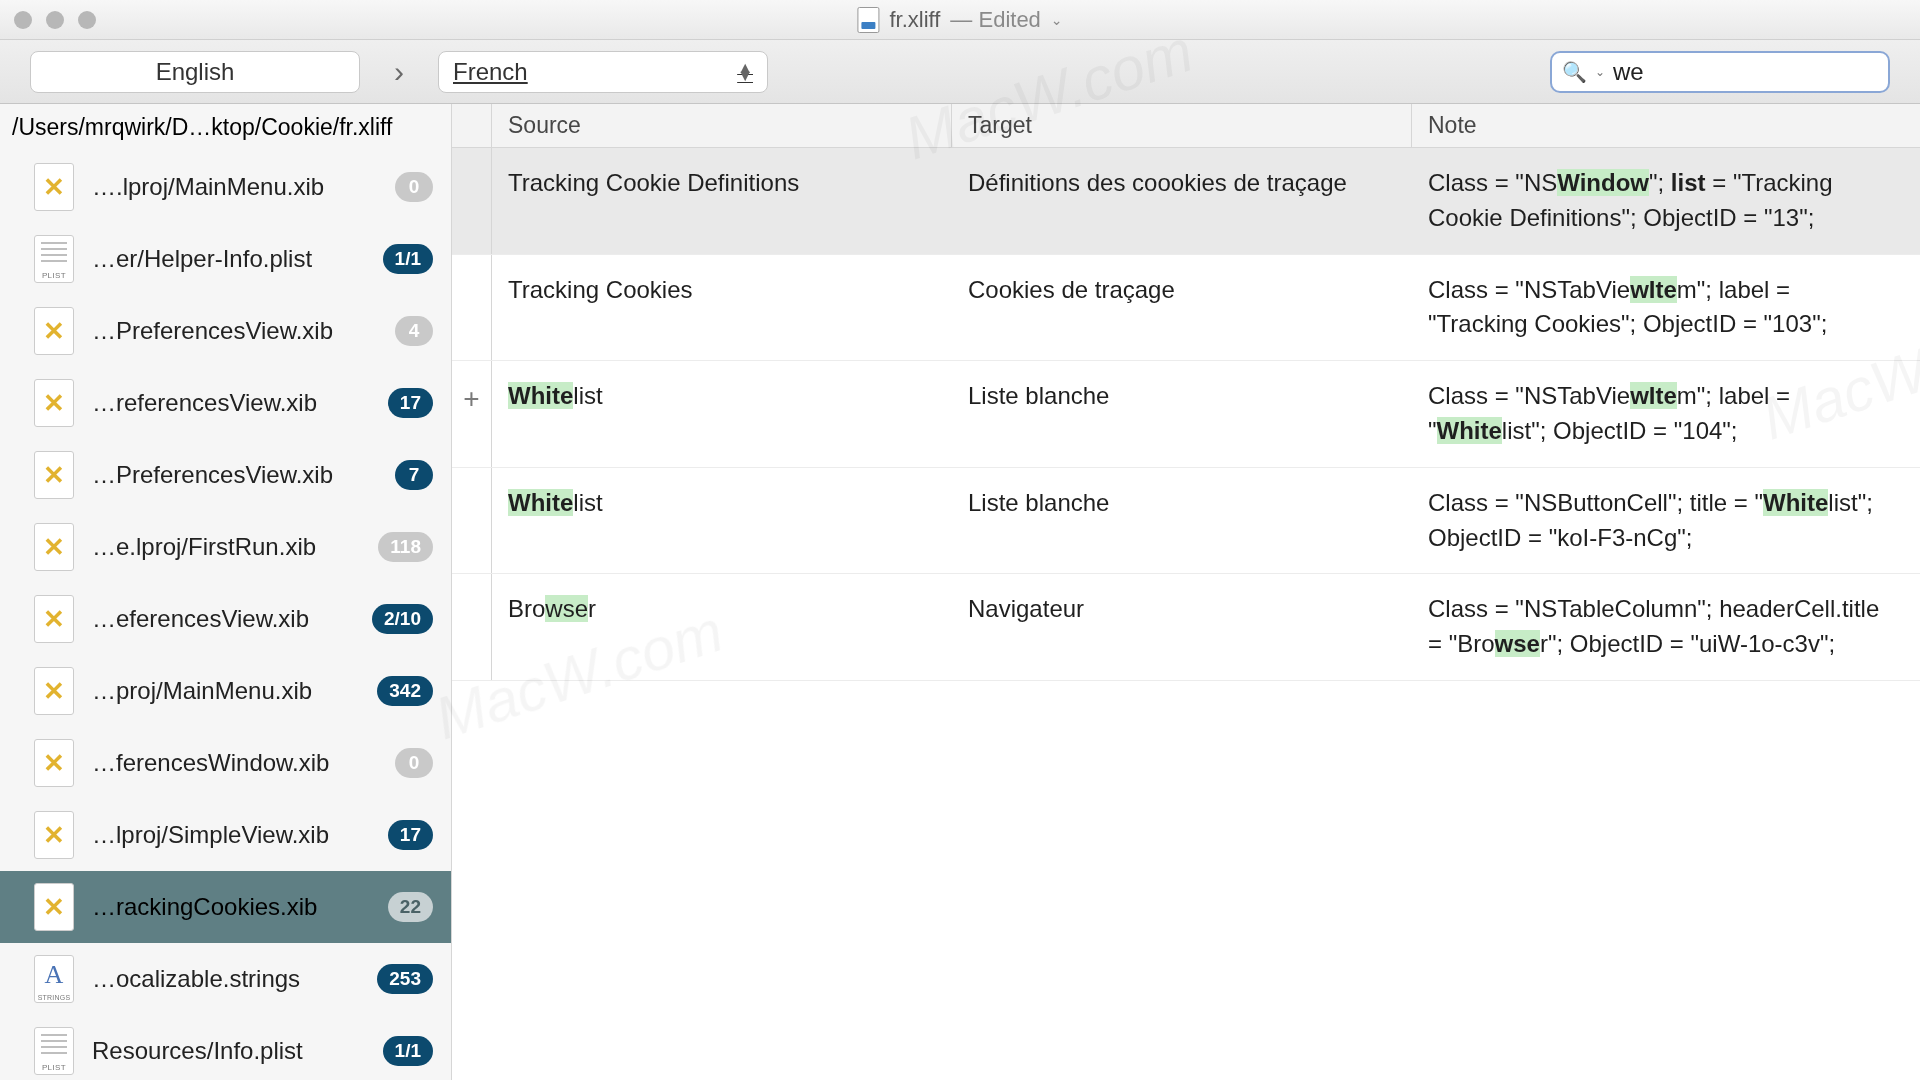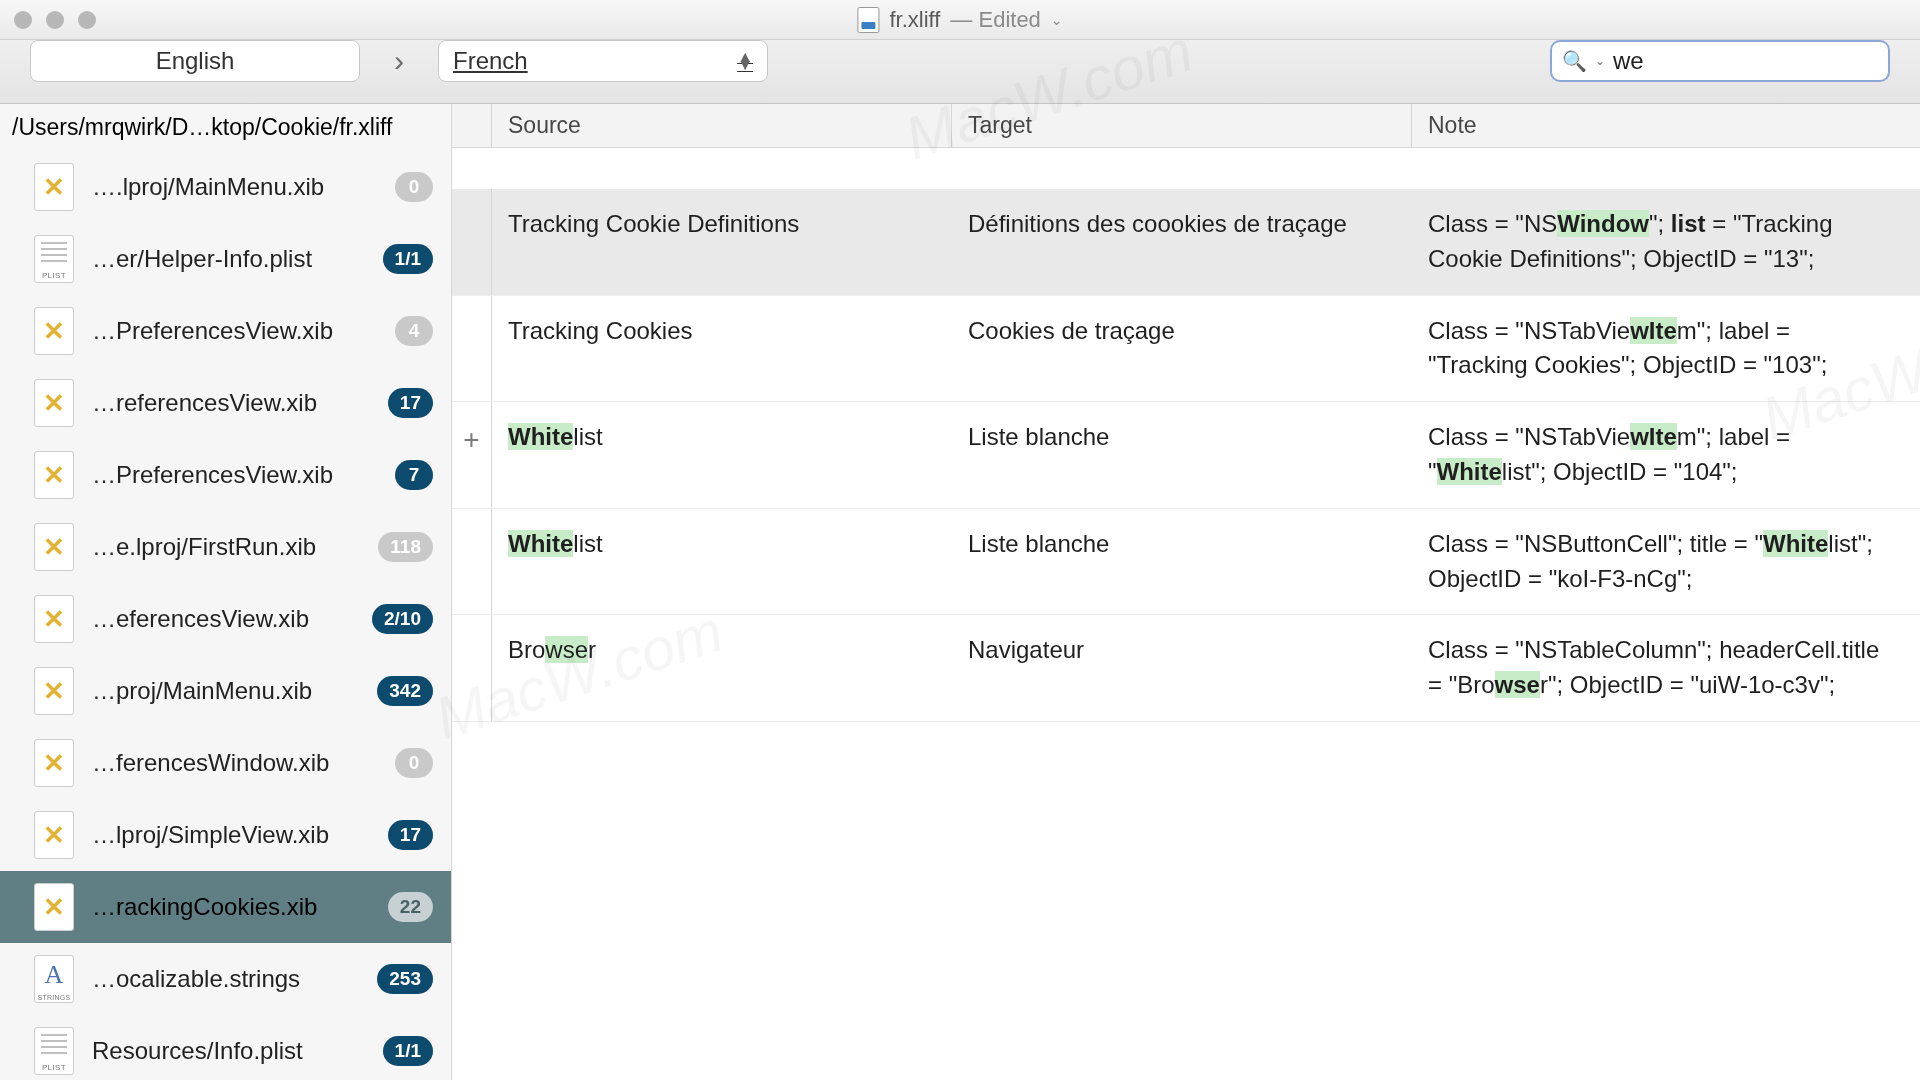--- a/index.html
+++ b/index.html
@@ -12,21 +12,21 @@
   .tl-close { background:#b7b7b7; }
   .tl-min  { background:#b7b7b7; }
   .tl-max  { background:#b7b7b7; }
   .title-center { position:absolute; left:50%; transform:translateX(-50%); display:flex; align-items:center; gap:10px; color:#5b5b5b; font-size:22px; }
   .doc-icon { width:22px; height:26px; background:#fff; border:1px solid #999; border-radius:2px; position:relative; }
   .doc-icon::after { content:""; position:absolute; bottom:3px; left:3px; right:3px; height:7px; background:#3b7fc4; border-radius:1px; }
   .title-edited { color:#8a8a8a; }
   .chev { color:#8a8a8a; font-size:14px; }
 
   
-  .toolbar { height:64px; background:linear-gradient(#efefef,#e4e4e4); border-bottom:1px solid #c5c5c5; display:flex; padding:0 30px; gap:18px; }
+  .toolbar { height:64px; background:linear-gradient(#efefef,#e4e4e4); border-bottom:1px solid #c5c5c5; display:flex; align-items:center; padding:0 30px; gap:18px; }
   .lang-src { width:330px; height:42px; background:#fff; border:1px solid #c9c9c9; border-radius:8px; display:flex; align-items:center; justify-content:center; font-size:24px; color:#333; }
   .nav-arrow { width:42px; height:42px; display:flex; align-items:center; justify-content:center; font-size:30px; color:#6a6a6a; }
   .lang-tgt { width:330px; height:42px; background:#fff; border:1px solid #c9c9c9; border-radius:8px; display:flex; align-items:center; justify-content:space-between; padding:0 14px; font-size:24px; color:#333;text-decoration:underline; }
   .sel-arrows { font-size:16px; line-height:8px; color:#666; display:flex; flex-direction:column; }
   .toolbar-spacer { flex:1; }
   .search { width:340px; height:42px; background:#fff; border:2px solid #8aa7d6; border-radius:10px; display:flex; align-items:center; padding:0 10px; gap:8px; }
   .search-icon { font-size:20px; color:#777; }
   .search-dd { font-size:12px; color:#777; }
   .search input { flex:1; border:none; outline:none; font-size:24px; color:#222; background:transparent; }
   .search-cursor { width:2px; height:26px; background:#222; }
@@ -46,21 +46,21 @@
   .file-icon.plist::after { content:"PLIST"; position:absolute; bottom:2px; left:0; right:0; text-align:center; font-size:8px; color:#7a7a7a; letter-spacing:0.4px; }
   .file-icon.plist::before { content:""; position:absolute; top:6px; left:6px; right:6px; height:22px; background:repeating-linear-gradient(#bfbfbf 0 2px, transparent 2px 6px); }
   .file-icon.strings::after { content:"STRINGS"; position:absolute; bottom:1px; left:0; right:0; text-align:center; font-size:7px; color:#7a7a7a; letter-spacing:0.2px; }
   .file-icon.strings::before { content:"A"; position:absolute; top:4px; left:0; right:0; text-align:center; font-size:26px; color:#4a73b5; font-family:serif; }
   .file-name { flex:1; font-size:24px; color:#222; white-space:nowrap; overflow:hidden; }
   .file-row.selected .file-name { color:#000000; }
   .badge { min-width:38px; height:30px; padding:0 12px; border-radius:15px; background:#c9c9c9; color:#fff; font-size:19px; font-weight:600; display:flex; align-items:center; justify-content:center; }
   .badge.dark { background:#0c4a6e; }
 
   
-  .table-area { flex:1; background:#fff; display:flex; flex-direction:column;gap:41px; }
+  .table-area { flex:1; background:#fff; display:flex; flex-direction:column; }
   .thead { height:44px; background:#f3f3f3; border-bottom:1px solid #d6d6d6; display:flex; font-size:23px; color:#474747; }
   .th { display:flex; align-items:center; padding:0 16px; border-right:1px solid #d6d6d6; }
   .col-plus { width:40px; border-right:1px solid #d6d6d6; }
   .col-source { width:460px; }
   .col-target { width:460px; }
   .col-note { flex:1; border-right:none; }
 
   .tbody { flex:1; overflow:auto; }
   .tr { display:flex; border-bottom:1px solid #ececec; font-size:24px; color:#1f1f1f; }
   .tr.sel { background:#e9e9e9; }

